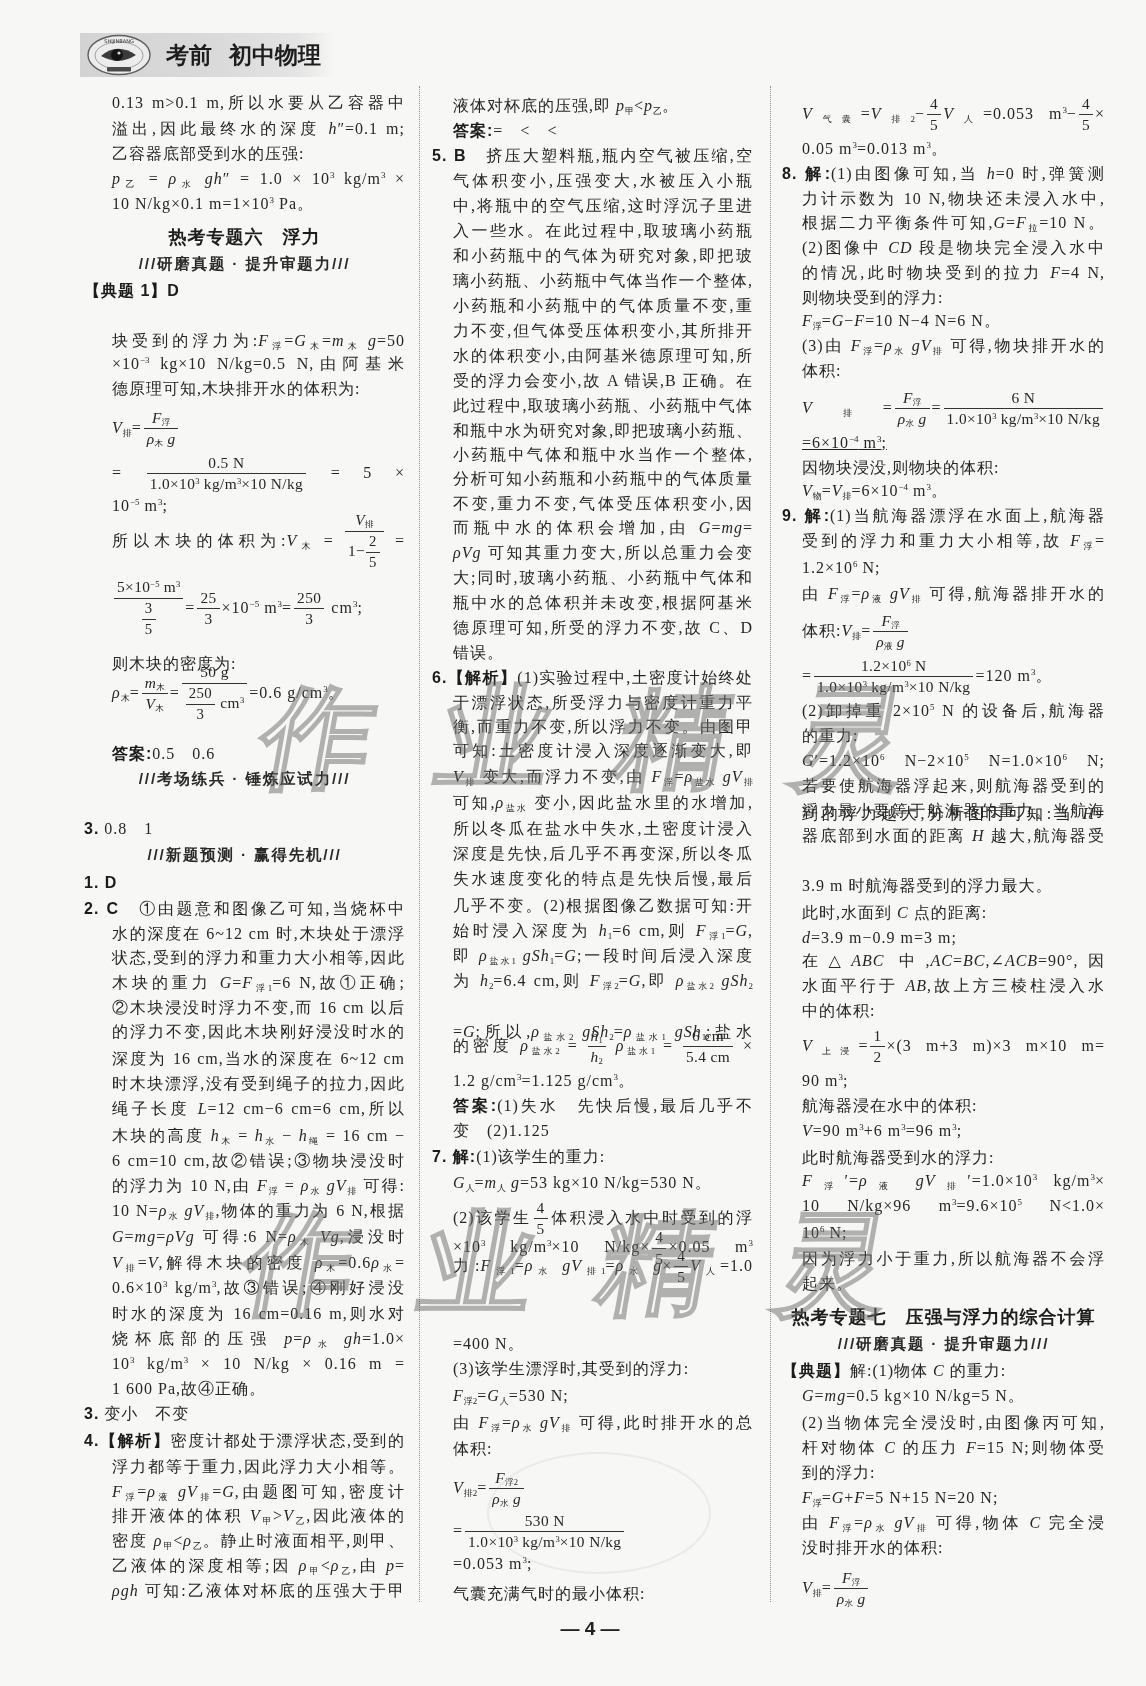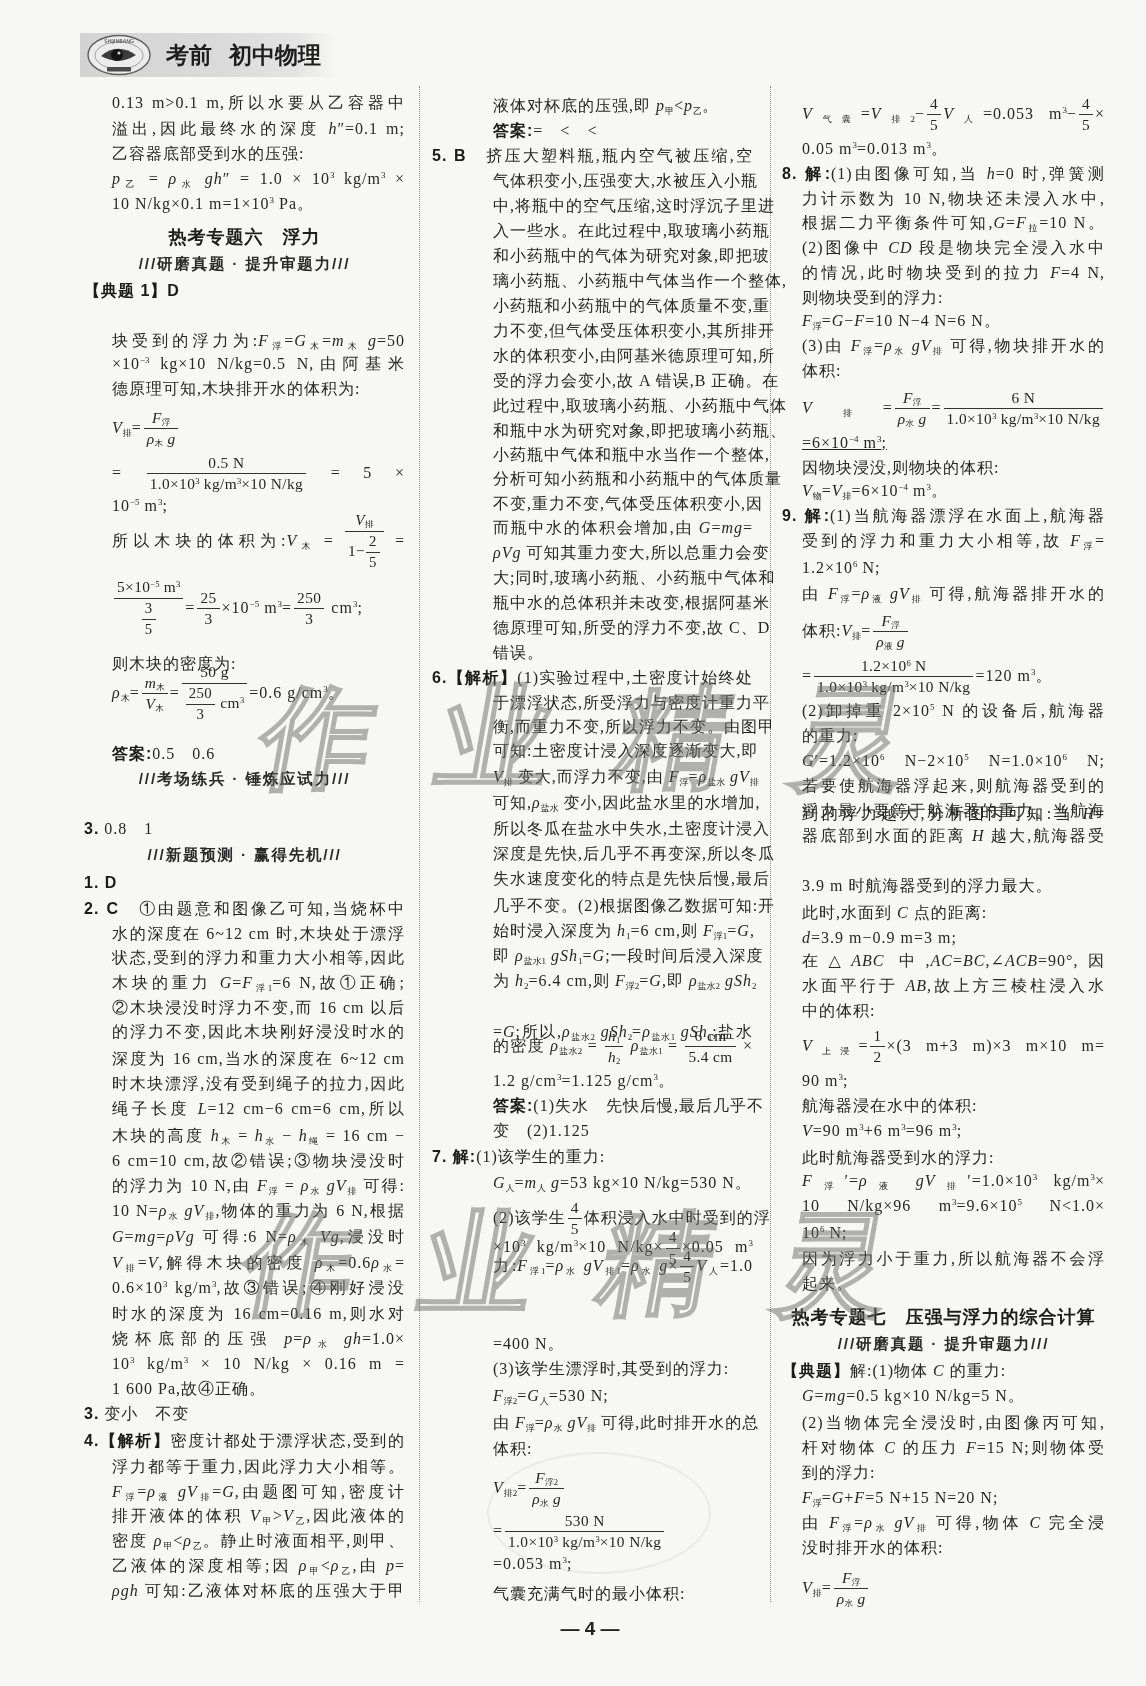--- a/index.html
+++ b/index.html
@@ -12,21 +12,21 @@
   .title{position:absolute;left:166px;top:36px;height:38px;line-height:38px;white-space:nowrap;
        font-family:"Liberation Sans","DejaVu Sans",sans-serif;font-weight:bold;font-size:23px;color:#1d1d1d;}
   .title .prefix{margin-right:17px;}
   .divider{position:absolute;top:86px;height:1516px;width:0;border-left:1px dotted #8f8f8f;}
   .col{position:absolute;top:0;height:1686px;}
   .col0{left:84px;width:321px;}
   .col1{left:432px;width:321px;}
   .col2{left:782px;width:323px;}
   .line{position:absolute;left:0;right:0;height:25px;line-height:25px;font-size:16px;letter-spacing:1px;white-space:nowrap;color:#262626;}
   .col0 .line.txt{left:28px;}
-  .col1 .line.txt{left:21px;margin-left:40px;}
+  .col1 .line.txt{left:21px;}
   .col2 .line.txt{left:20px;}
   .line.just{text-align:justify;text-align-last:justify;}
   .line.end{text-align:left;}
   .line.heading{text-align:center;font-family:"Liberation Sans","DejaVu Sans",sans-serif;font-weight:bold;font-size:18px;letter-spacing:1px;color:#1d1d1d;}
   .line.subheading{text-align:center;font-family:"Liberation Sans","DejaVu Sans",sans-serif;font-weight:bold;font-size:15.5px;letter-spacing:1.8px;color:#2a2a2a;}
   .sub{font-size:0.56em;vertical-align:-0.28em;line-height:0;letter-spacing:0;}
   .sup{font-size:0.56em;vertical-align:0.62em;line-height:0;letter-spacing:0;}
   .i{font-style:italic;}
   .b{font-weight:bold;font-family:"Liberation Sans","DejaVu Sans",sans-serif;color:#1b1b1b;}
   .frac{display:inline-flex;flex-direction:column;align-items:stretch;vertical-align:middle;margin:-3em 2px;

